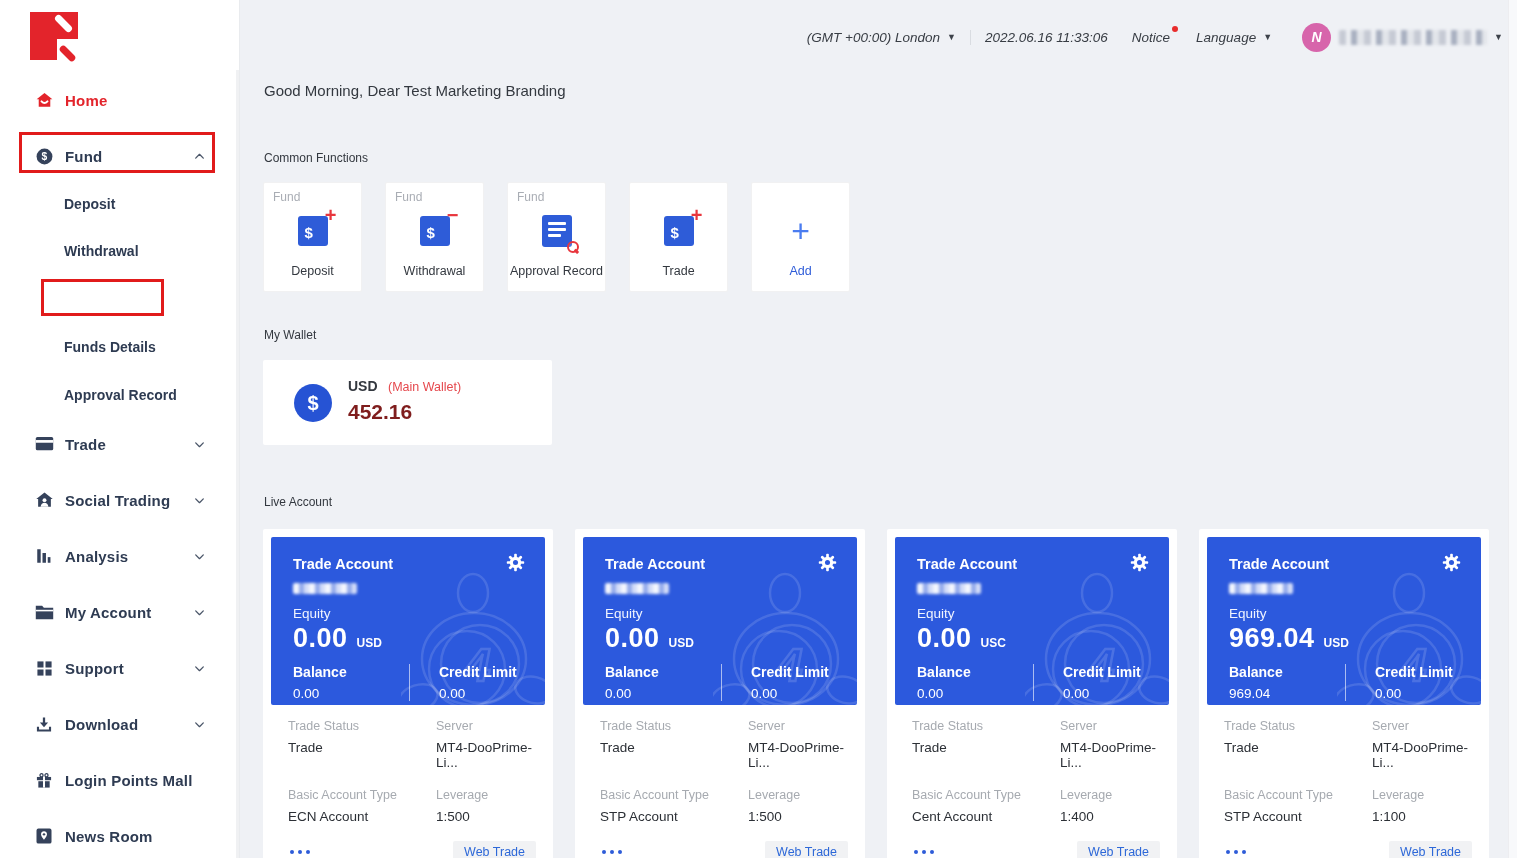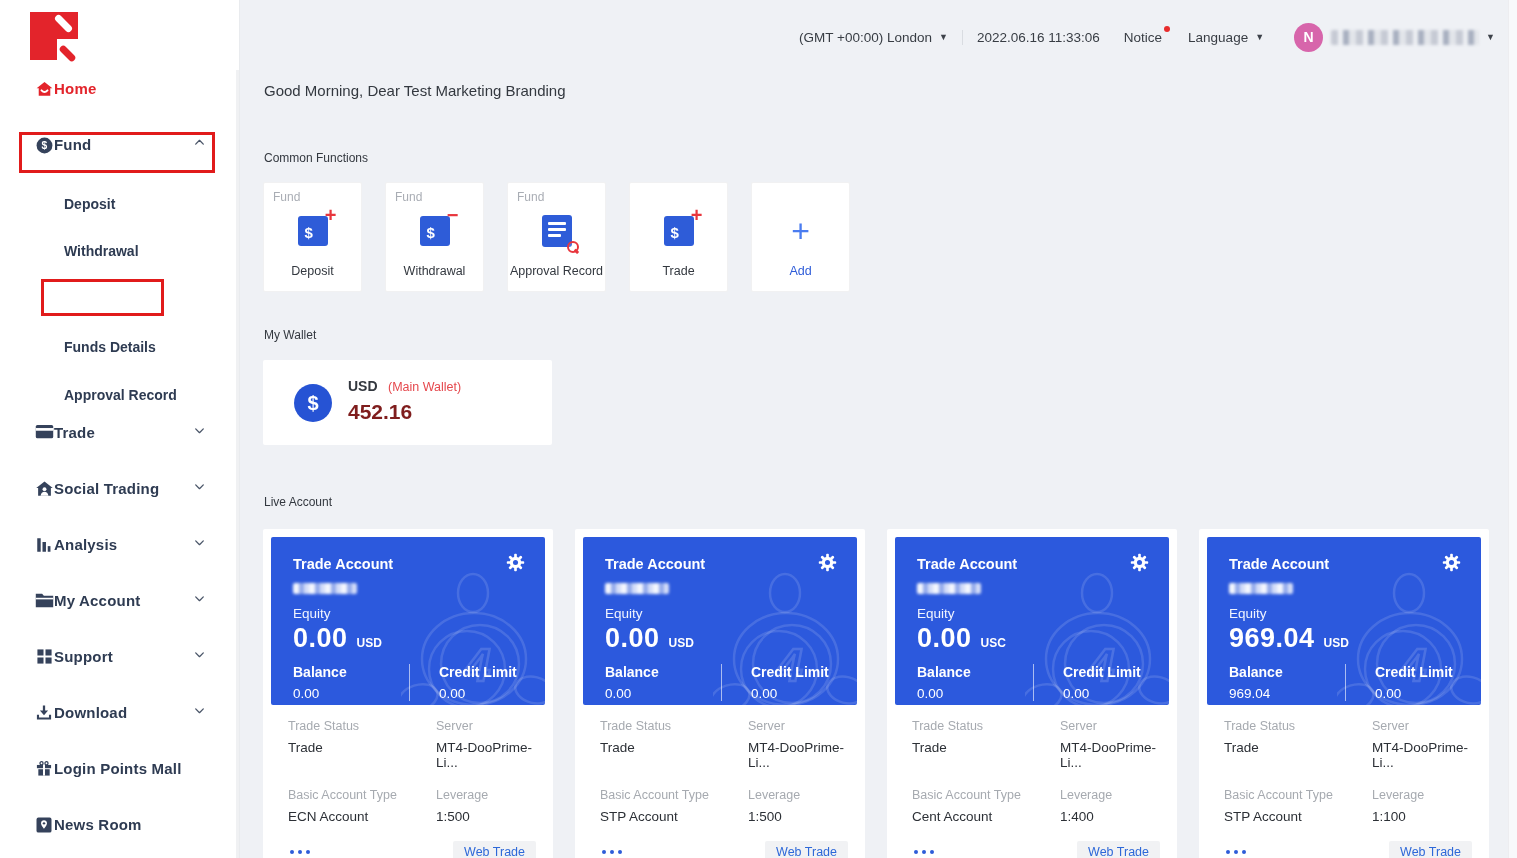--- a/index.html
+++ b/index.html
@@ -7,35 +7,35 @@
   body { position:relative; font-family:"Liberation Sans","DejaVu Sans",sans-serif; background:#eff1f5; color:#33383f; }
 
   
   .sidebar { position:absolute; left:0; top:0; width:240px; height:858px; background:#fff; border-right:1px solid #e9ebee; z-index:5; }
   .side-scroll { position:absolute; right:0; top:70px; bottom:0; width:3px; background:#f0f1f3; }
   .logo { position:absolute; left:30px; top:12px; width:48px; height:48px; background:#e3242b; }
   .logo .notch { position:absolute; right:0; bottom:0; width:21px; height:21px; background:#fff; }
   .logo .bar1 { position:absolute; top:8px; right:4px; width:21px; height:7px; border-radius:4px; background:#fff; transform:rotate(45deg); }
   .logo .bar2 { position:absolute; bottom:3px; right:1px; width:19px; height:7px; border-radius:4px; background:#e3242b; transform:rotate(45deg); }
 
-  .nav-item { position:absolute; left:0; width:240px; height:40px; display:flex; align-items:flex-start; padding-left:34px; font-size:15px; font-weight:700; color:#2e3b52; letter-spacing:.2px; cursor:pointer; }
+  .nav-item { position:absolute; left:0; width:240px; height:40px; display:flex; align-items:center; gap:11px; padding-left:34px; font-size:15px; font-weight:700; color:#2e3b52; letter-spacing:.2px; cursor:pointer; }
   .nav-item.active { color:#e3242b; }
   .nav-sub { position:absolute; left:0; width:240px; height:30px; display:flex; align-items:center; padding-left:64px; font-size:14px; font-weight:700; color:#2e3b52; cursor:pointer; }
   .icn { width:20px; display:flex; justify-content:center; }
   .chev { position:absolute; right:34px; display:flex; }
 
   .anno { position:absolute; border:3px solid #e11b1b; z-index:20; pointer-events:none; background:transparent; }
   #anno-fund { left:19px; top:132px; width:196px; height:41px; }
   #anno-transfer { left:41px; top:279px; width:123px; height:37px; }
 
   
   .main { position:absolute; left:240px; top:0; right:0; height:100%; }
   .win-scroll { position:absolute; right:0; top:0; width:9px; height:100%; background:#f8f9fb; border-left:1px solid #ededf0; z-index:30; }
 
-  .topbar { position:absolute; top:22px; right:22px; height:30px; display:flex; align-items:center; font-size:13.5px; color:#383d44; }
+  .topbar { position:absolute; top:22px; right:14px; height:30px; display:flex; align-items:center; font-size:13.5px; color:#383d44;font-style:italic; }
   .caret { font-size:9px; color:#3d424a; margin-left:7px; }
   .sep { width:1px; height:15px; background:#d9dce1; margin:0 14px; }
   .tb-notice { position:relative; margin-left:24px; cursor:pointer; }
   .tb-dot { position:absolute; top:-4px; right:-8px; width:6px; height:6px; border-radius:50%; background:#e82c2c; }
   .tb-lang { margin-left:26px; cursor:pointer; display:flex; align-items:center; }
   .tb-tz { display:flex; align-items:center; cursor:pointer; }
   .avatar { width:29px; height:29px; border-radius:50%; background:#d765ab; color:#fff; font-size:14px; font-weight:700; display:flex; align-items:center; justify-content:center; margin-left:30px; }
   .user-blur { width:148px; height:15px; margin-left:8px; border-radius:2px;
     background:repeating-linear-gradient(90deg,#c6cad4 0 7px,#edeff3 7px 12px,#a8b0c0 12px 18px,#e2e5ea 18px 25px); filter:blur(1.7px); }
 

